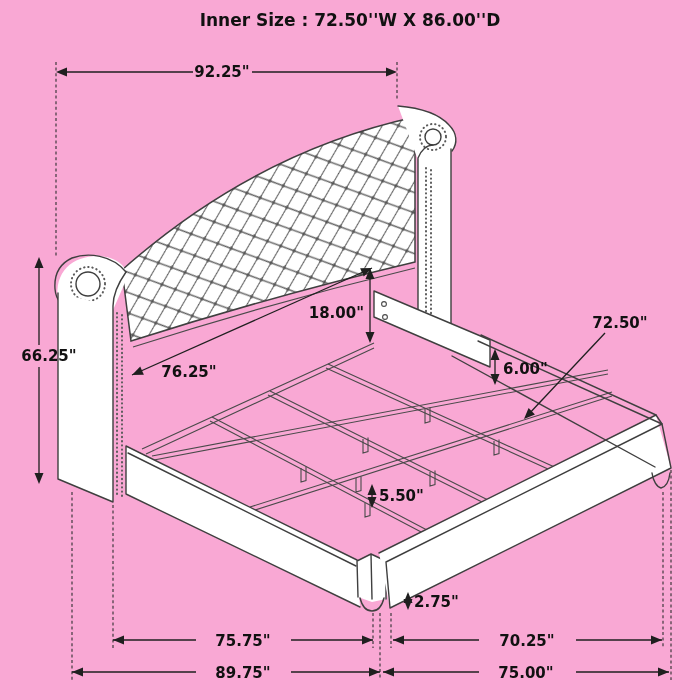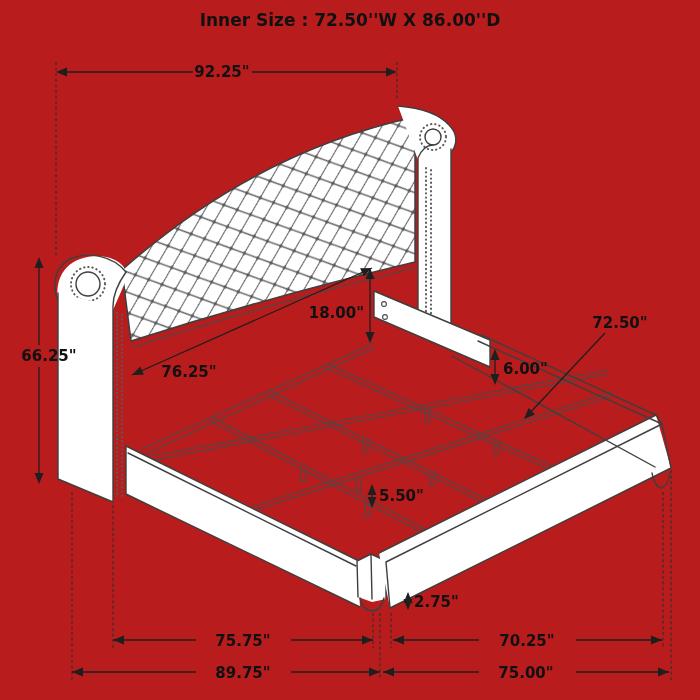--- a/index.html
+++ b/index.html
@@ -1,16 +1,16 @@
 <!DOCTYPE html>
 <html><head>
 <meta charset="utf-8">
 <style>
   html,body{margin:0;padding:0;background:#fff;}
-  .page{width:700px;height:700px;background:#b91c1c;position:relative;overflow:hidden;
+  .page{width:700px;height:700px;background:#f9a8d4;position:relative;overflow:hidden;
         font-family:"DejaVu Sans","Liberation Sans",sans-serif;text-align:right;}
   svg{display:block;}
   .ln{stroke:#3f3f3f;stroke-width:1.4;fill:none;stroke-linejoin:round;stroke-linecap:round;}
   .thin{stroke:#4a4a4a;stroke-width:1.1;fill:none;}
   .nh{stroke:#5a5a5a;stroke-width:2;fill:none;stroke-dasharray:0.4 3.8;stroke-linecap:round;}
   .ext{stroke:#2f2f2f;stroke-width:1.1;fill:none;stroke-dasharray:3 2.6;}
   .dim{stroke:#1f1f1f;stroke-width:1.3;fill:none;}
   .ah{fill:#1f1f1f;stroke:none;}
   .lbl{font:bold 15px "DejaVu Sans","Liberation Sans",sans-serif;fill:#111;}
   .ttl{font:bold 17px "DejaVu Sans","Liberation Sans",sans-serif;fill:#111;}

